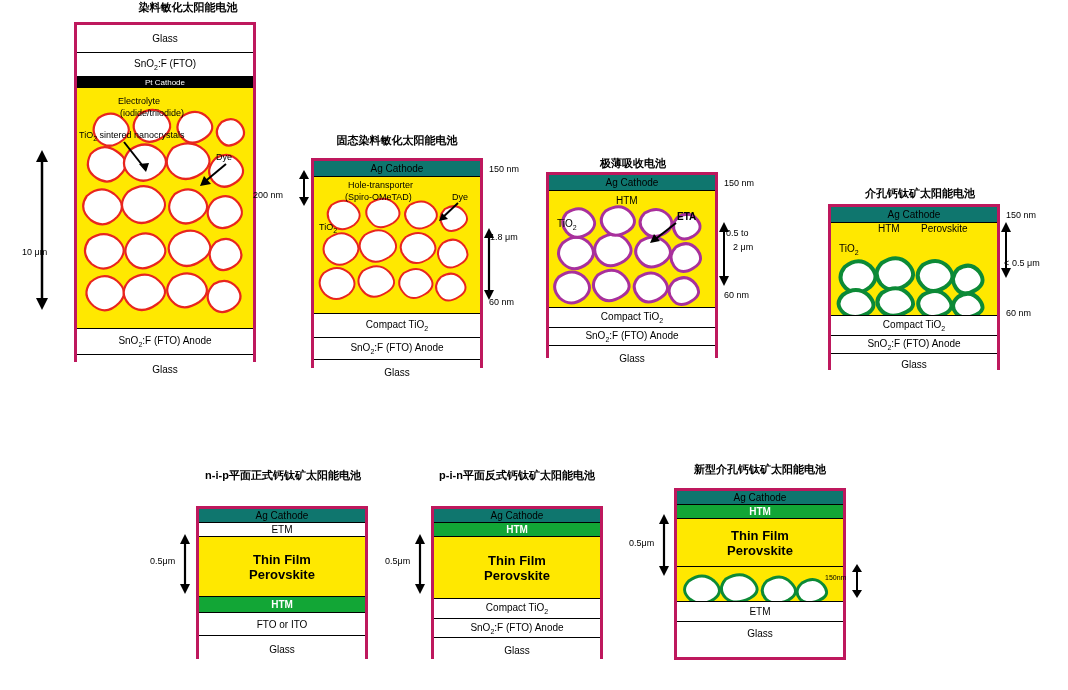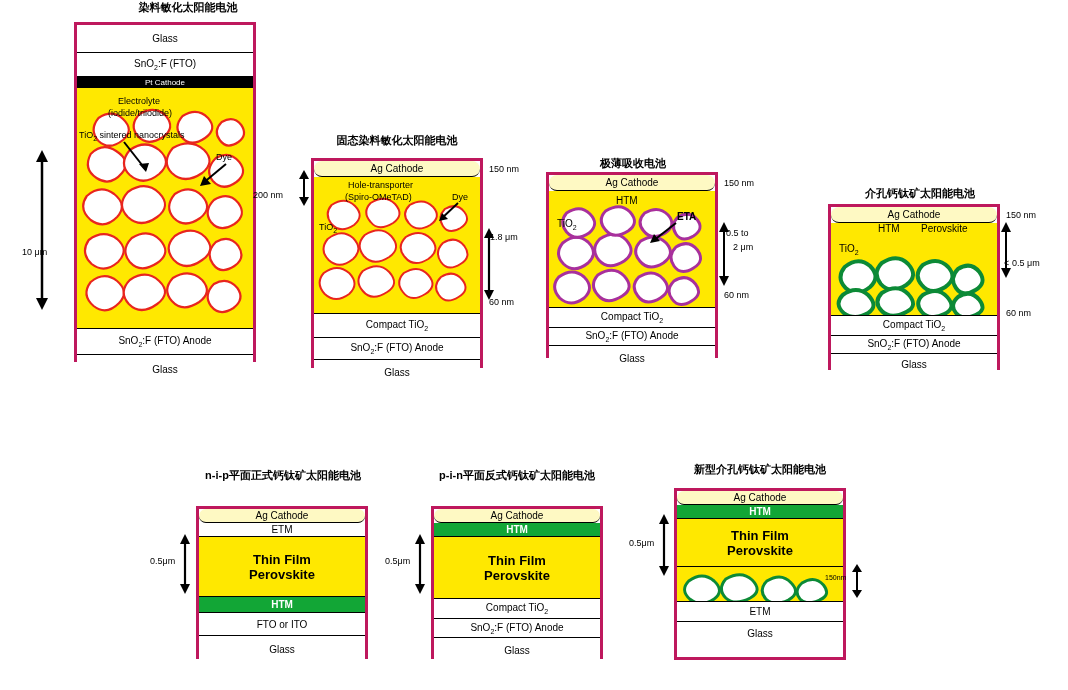--- a/index.html
+++ b/index.html
@@ -36,21 +36,21 @@
     box-sizing: border-box;
     border-bottom: 1px solid #000;
     display: flex;
     align-items: center;
     justify-content: center;
     font-size: 10px;
     white-space: nowrap;
     overflow: hidden;
   }
   .layer:last-child { border-bottom: none; }
-  .l-gray { background: #fef9c3; border-radius: 8px; }
+  .l-gray { background: #0f766e; }
   .l-white { background: #ffffff; }
   .l-yellow { background: #ffe800; }
   .l-green { background: #12a636; color: #fff; font-weight: bold; }
   .l-black { background: #000; color: #fff; font-size: 8px; }
   .porous {
     position: relative;
     background: #ffe800;
     border-bottom: 1px solid #000;
     overflow: hidden;
   }
@@ -112,21 +112,21 @@
         </g>
       </svg>
     </div>
     <div class="layer l-white" style="height:26px;">
       <span>SnO<span class="sub">2</span>:F (FTO) Anode</span>
     </div>
     <div class="layer l-white" style="height:28px;">Glass</div>
   </div>
 
   <div class="ann" style="left:118px; top:96px;">Electrolyte</div>
-  <div class="ann" style="left:92px; top:108px;padding-left:16px;">(iodide/triiodide)</div>
+  <div class="ann" style="left:104px; top:108px;padding-left:16px;">(iodide/triiodide)</div>
   <div class="ann" style="left:79px; top:130px;">TiO<span class="sub">2</span> sintered nanocrystals</div>
   <div class="ann" style="left:216px; top:152px;">Dye</div>
   <svg class="arrowcol" style="left:120px; top:140px;" width="40" height="36">
     <line x1="4" y1="2" x2="26" y2="30" stroke="#000" stroke-width="2"></line>
     <polygon points="26,32 19,24 29,23" fill="#000"></polygon>
   </svg>
   <svg class="arrowcol" style="left:196px; top:160px;" width="34" height="30">
     <line x1="30" y1="4" x2="6" y2="24" stroke="#000" stroke-width="2"></line>
     <polygon points="4,26 8,16 15,24" fill="#000"></polygon>
   </svg>

